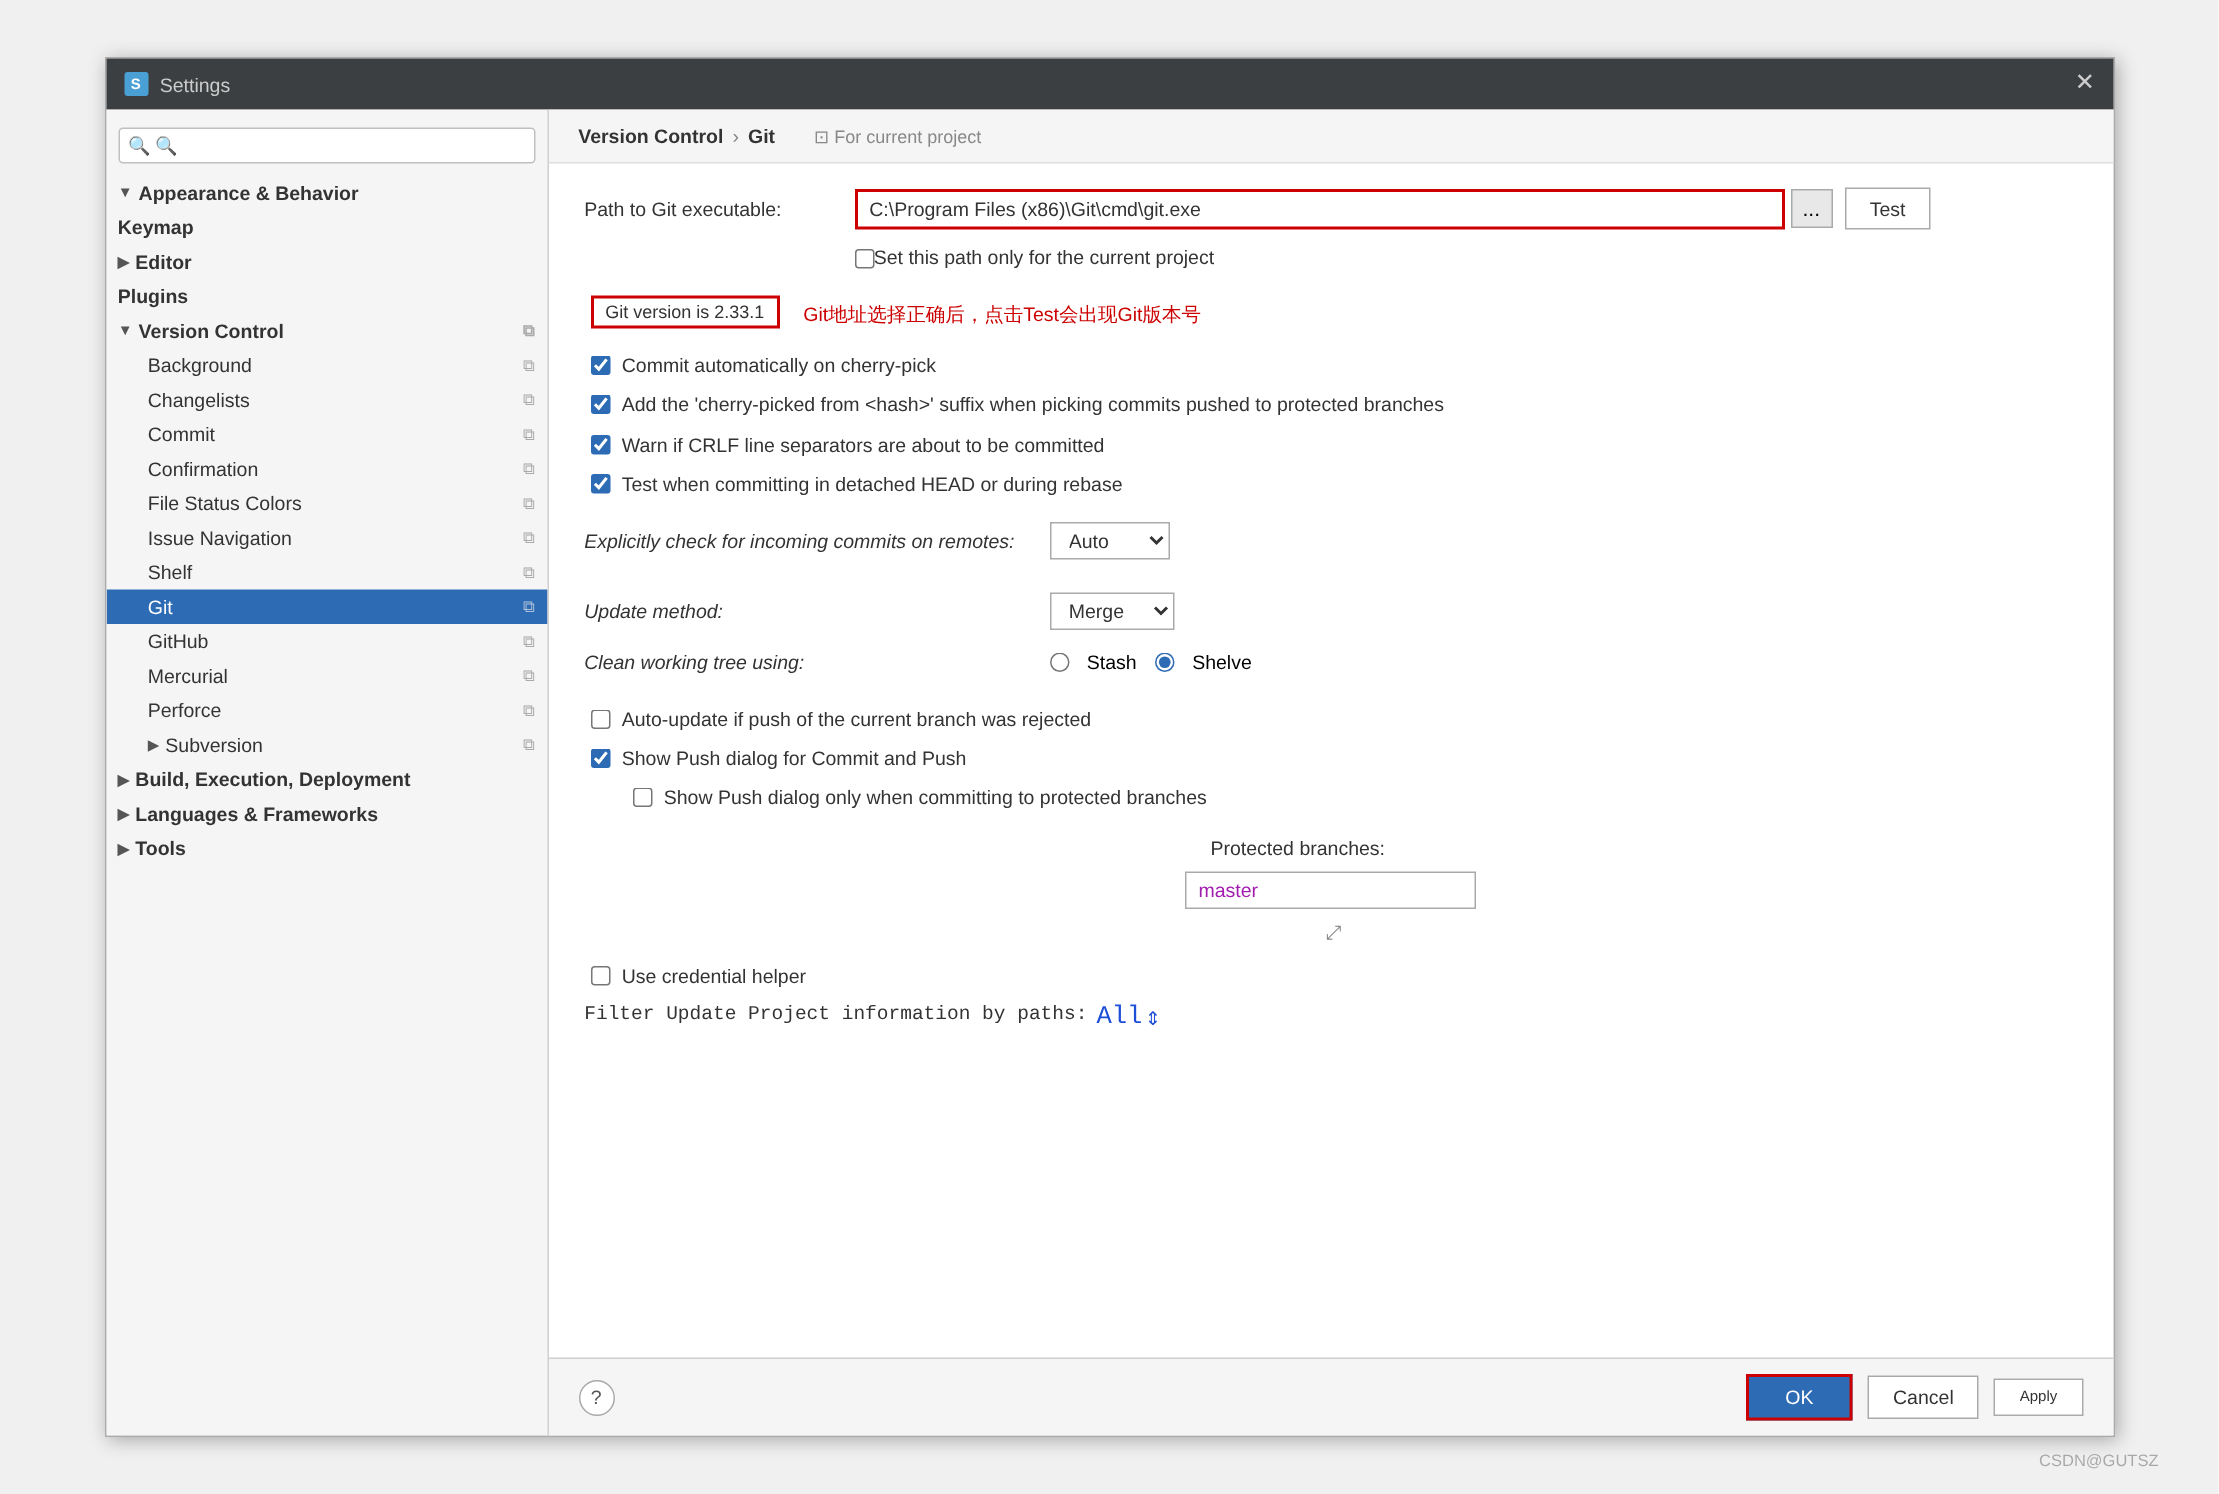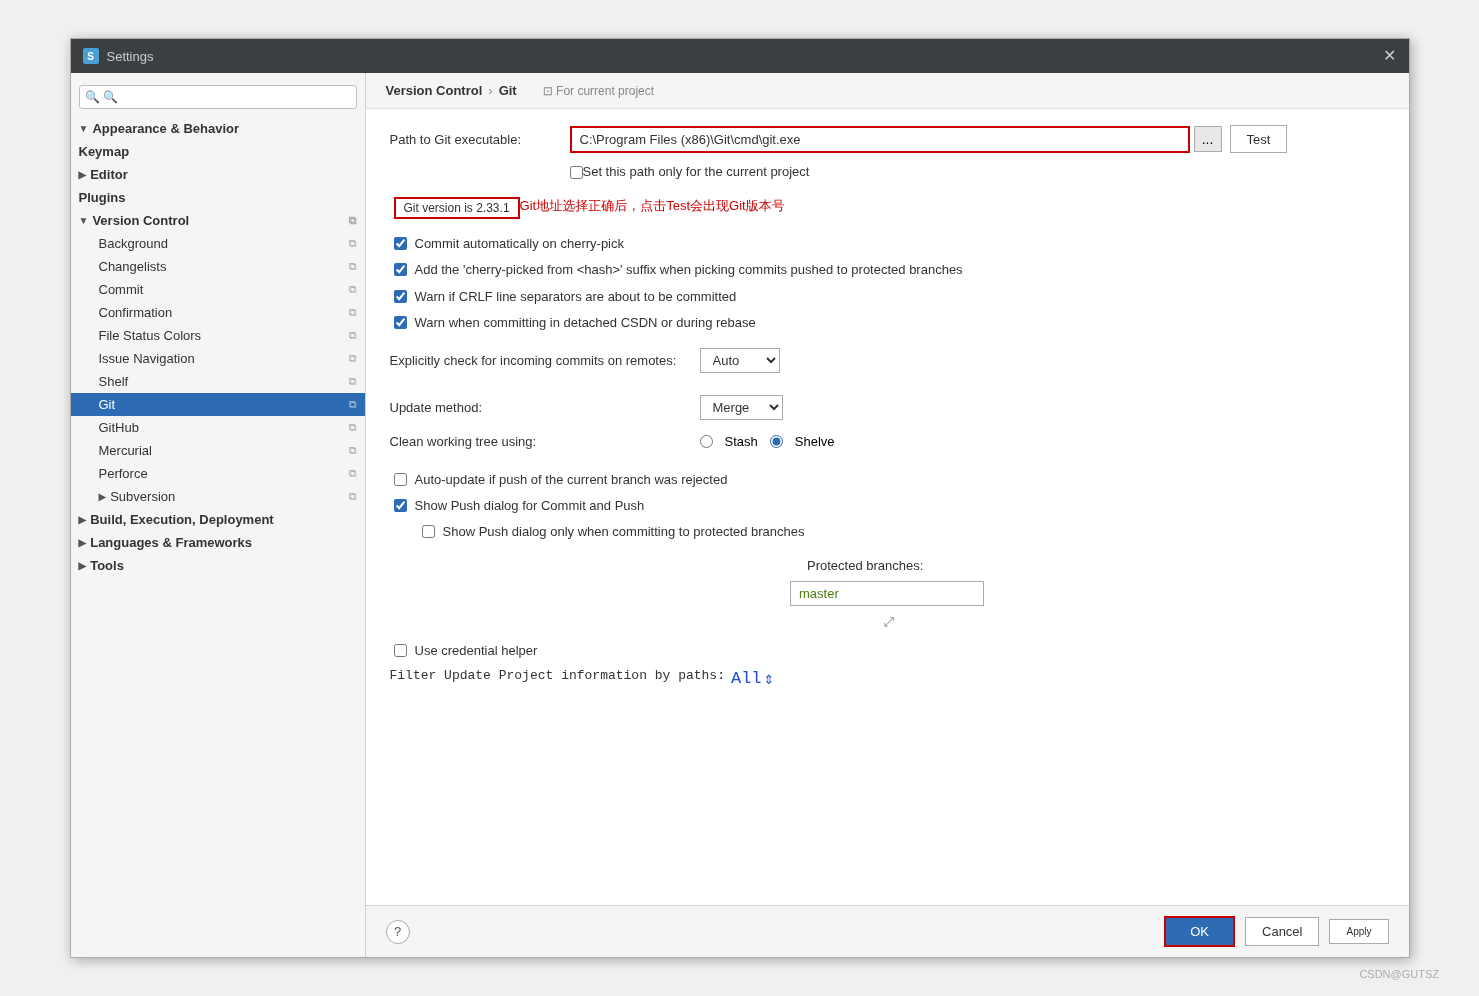--- a/index.html
+++ b/index.html
@@ -205,24 +205,24 @@
       margin-top: 2px;
       accent-color: #2d6bb5;
     }
     .checkbox-label {
       font-size: 13px;
       color: #333;
       line-height: 1.4;
     }
     .git-version-row {
       display: flex;
-      align-items: flex-start;
+      align-items: flex-end;
       margin-bottom: 16px;
       padding-left: 4px;
-      gap: 0;
+      gap: 16px;
     }
     .git-version-box {
       border: 2px solid #cc0000;
       padding: 2px 8px;
       font-size: 12px;
       color: #333;
       background: #fff;
     }
     .git-hint {
       color: #cc0000;
@@ -236,20 +236,21 @@
     }
     .dropdown-row {
       display: flex;
       align-items: center;
       margin-bottom: 14px;
     }
     .dropdown-label {
       min-width: 310px;
       font-size: 13px;
       color: #333;
+      font-style: italic;
     }
     select {
       padding: 3px 8px;
       border: 1px solid #aaa;
       background: #fff;
       font-size: 13px;
       color: #333;
       cursor: pointer;
       min-width: 80px;
     }
@@ -279,21 +280,21 @@
       align-items: center;
       margin-bottom: 12px;
       gap: 8px;
       flex-direction: column;
     }
     .protected-input {
       flex: 1;
       padding: 4px 8px;
       border: 1px solid #aaa;
       font-size: 13px;
-      color: #4d7c0f;
+      color: #a21caf;
       background: #fff;
       max-width: 680px;
     }
     .expand-icon {
       margin-left: 4px;
       color: #888;
       cursor: pointer;
     }
     .filter-row {
       display: flex;
@@ -529,21 +530,21 @@
           <label for="cherry-picked-suffix" class="checkbox-label">Add the 'cherry-picked from &lt;hash&gt;' suffix when picking commits pushed to protected branches</label>
         </div>
 
         <div class="checkbox-row">
           <input type="checkbox" id="crlf-warn" checked="" style="">
           <label for="crlf-warn" class="checkbox-label">Warn if CRLF line separators are about to be committed</label>
         </div>
 
         <div class="checkbox-row">
           <input type="checkbox" id="detached-head" checked="" style="">
-          <label for="detached-head" class="checkbox-label">Warn when committing in detached CSDN or during rebase</label>
+          <label for="detached-head" class="checkbox-label">Test when committing in detached HEAD or during rebase</label>
         </div>
 
         <div class="section-gap"></div>
 
         <div class="dropdown-row">
           <span class="dropdown-label">Explicitly check for incoming commits on remotes:</span>
           <select>
             <option>Auto</option>
             <option>Always</option>
             <option>Never</option>

